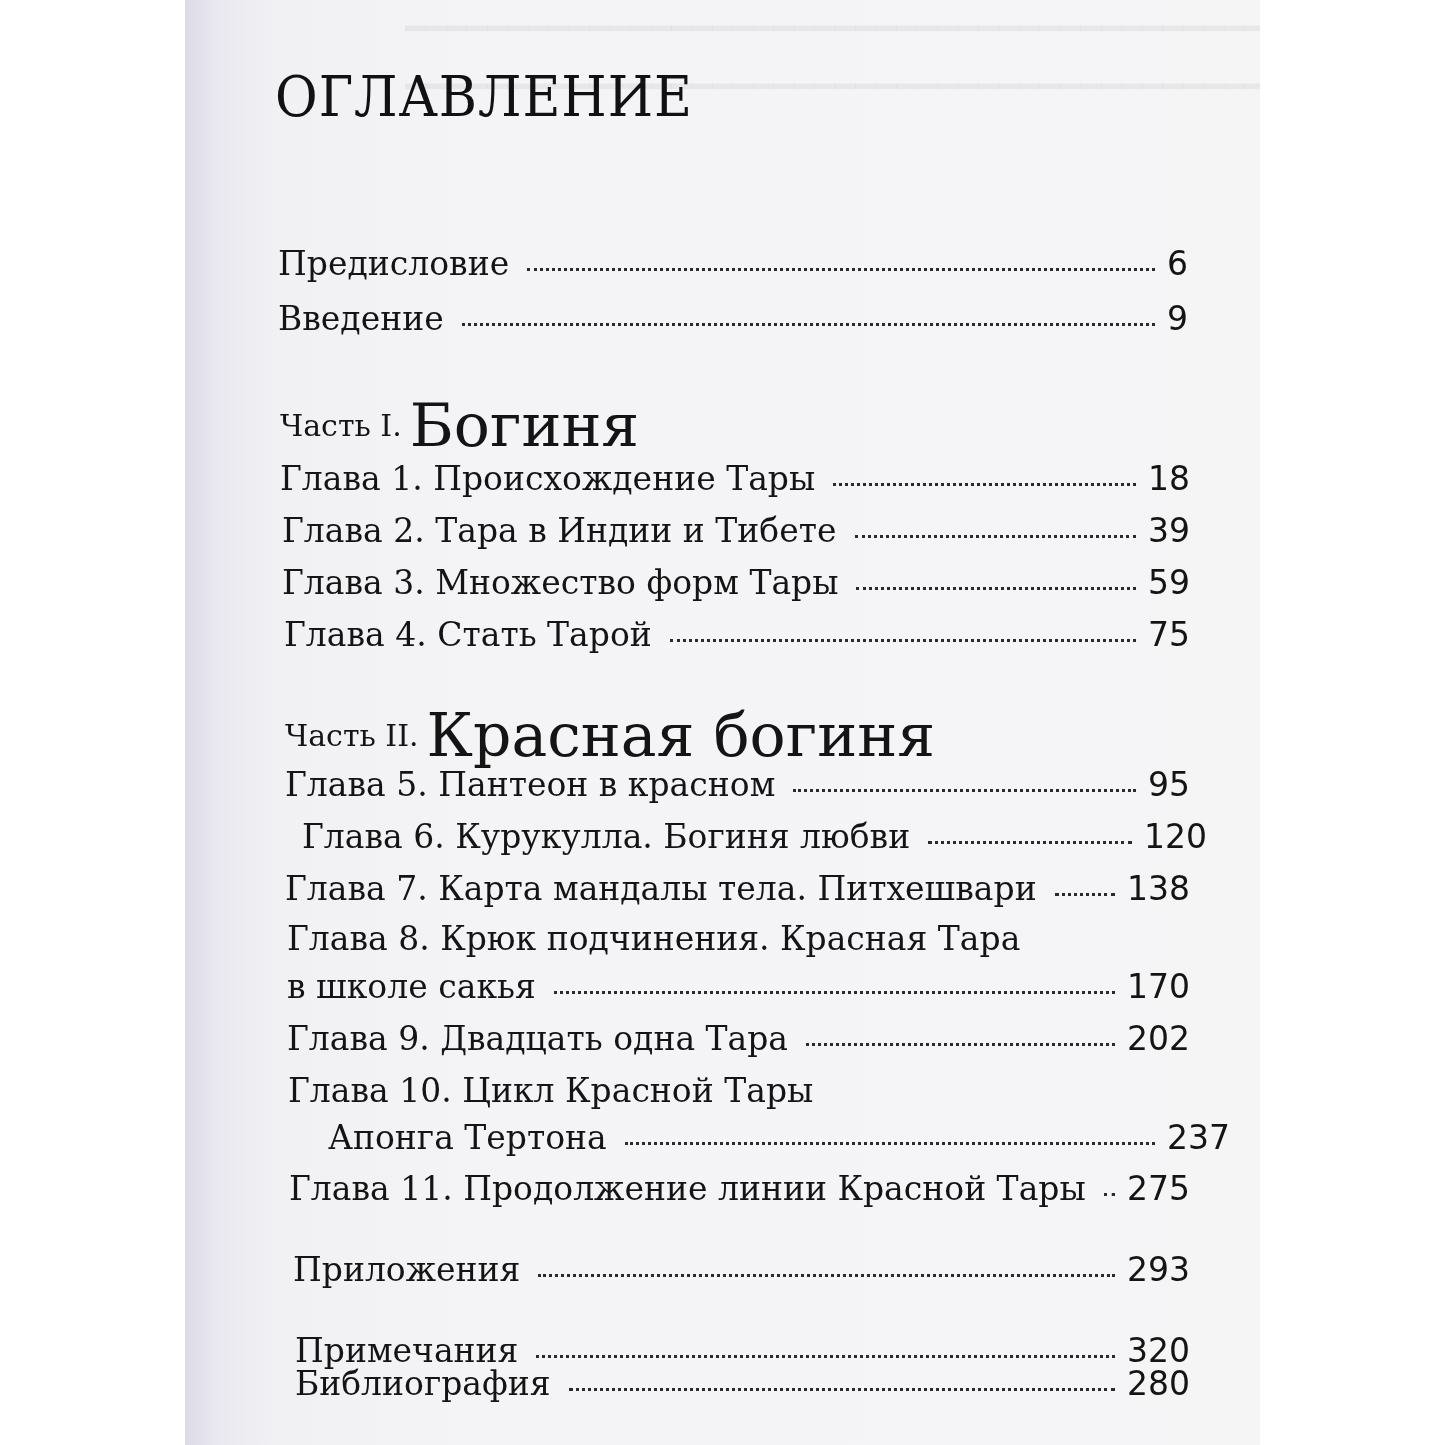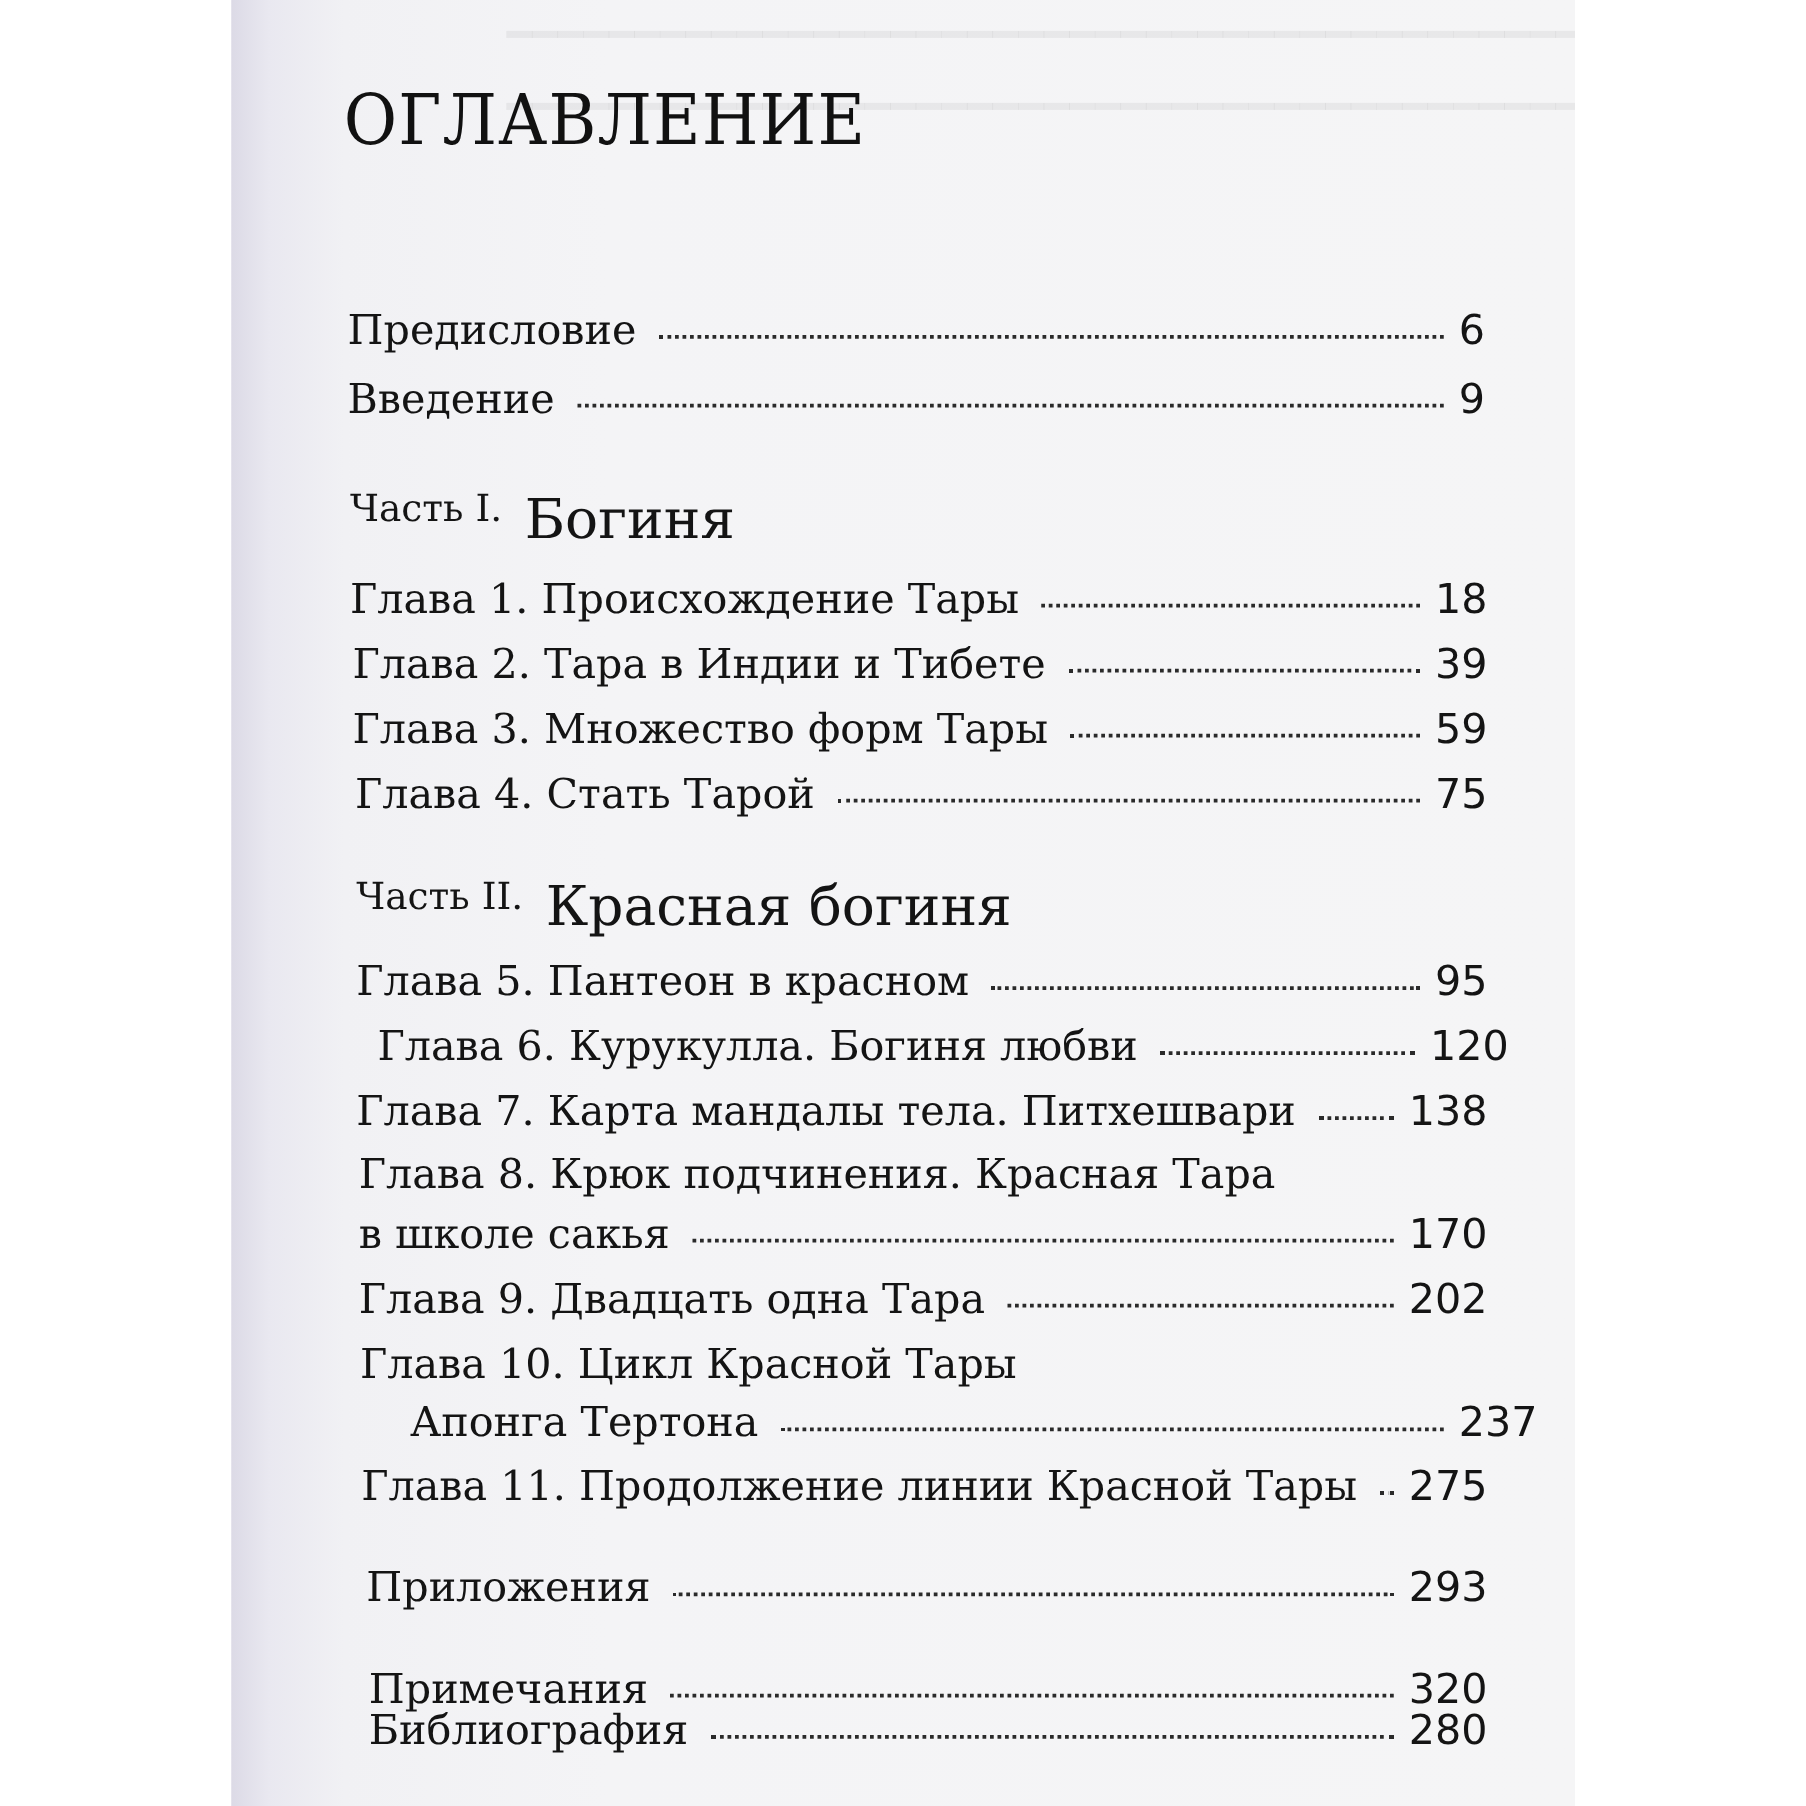--- a/index.html
+++ b/index.html
@@ -74,29 +74,28 @@
     .entry .page-num {
       white-space: nowrap;
       font-family: "DejaVu Sans", "Liberation Sans", sans-serif;
       font-size: 33px;
     }
     .part {
       position: absolute;
       color: #141414;
       white-space: nowrap;
       display: flex;
-      align-items: flex-start;
-      gap: 10px;
+      align-items: center;
     }
     .part .part-prefix {
       font-size: 30px;
       margin-right: 8px;
     }
     .part .part-title {
-      font-size: 44px;
+      font-size: 60px;
     }
   </style>
 </head>
 <body>
 
 <div class="page">
 
   <div class="bleed" aria-hidden="true">
     <div>━━━━━━━━━━━━━━━━━━━━━━━━━━━━━━━━━━━━━━━━━━</div>
     <div>━━━━━━━━━━━━━━━━━━━━━━━━━━━━━━━━━━━━━━━━━━</div>

